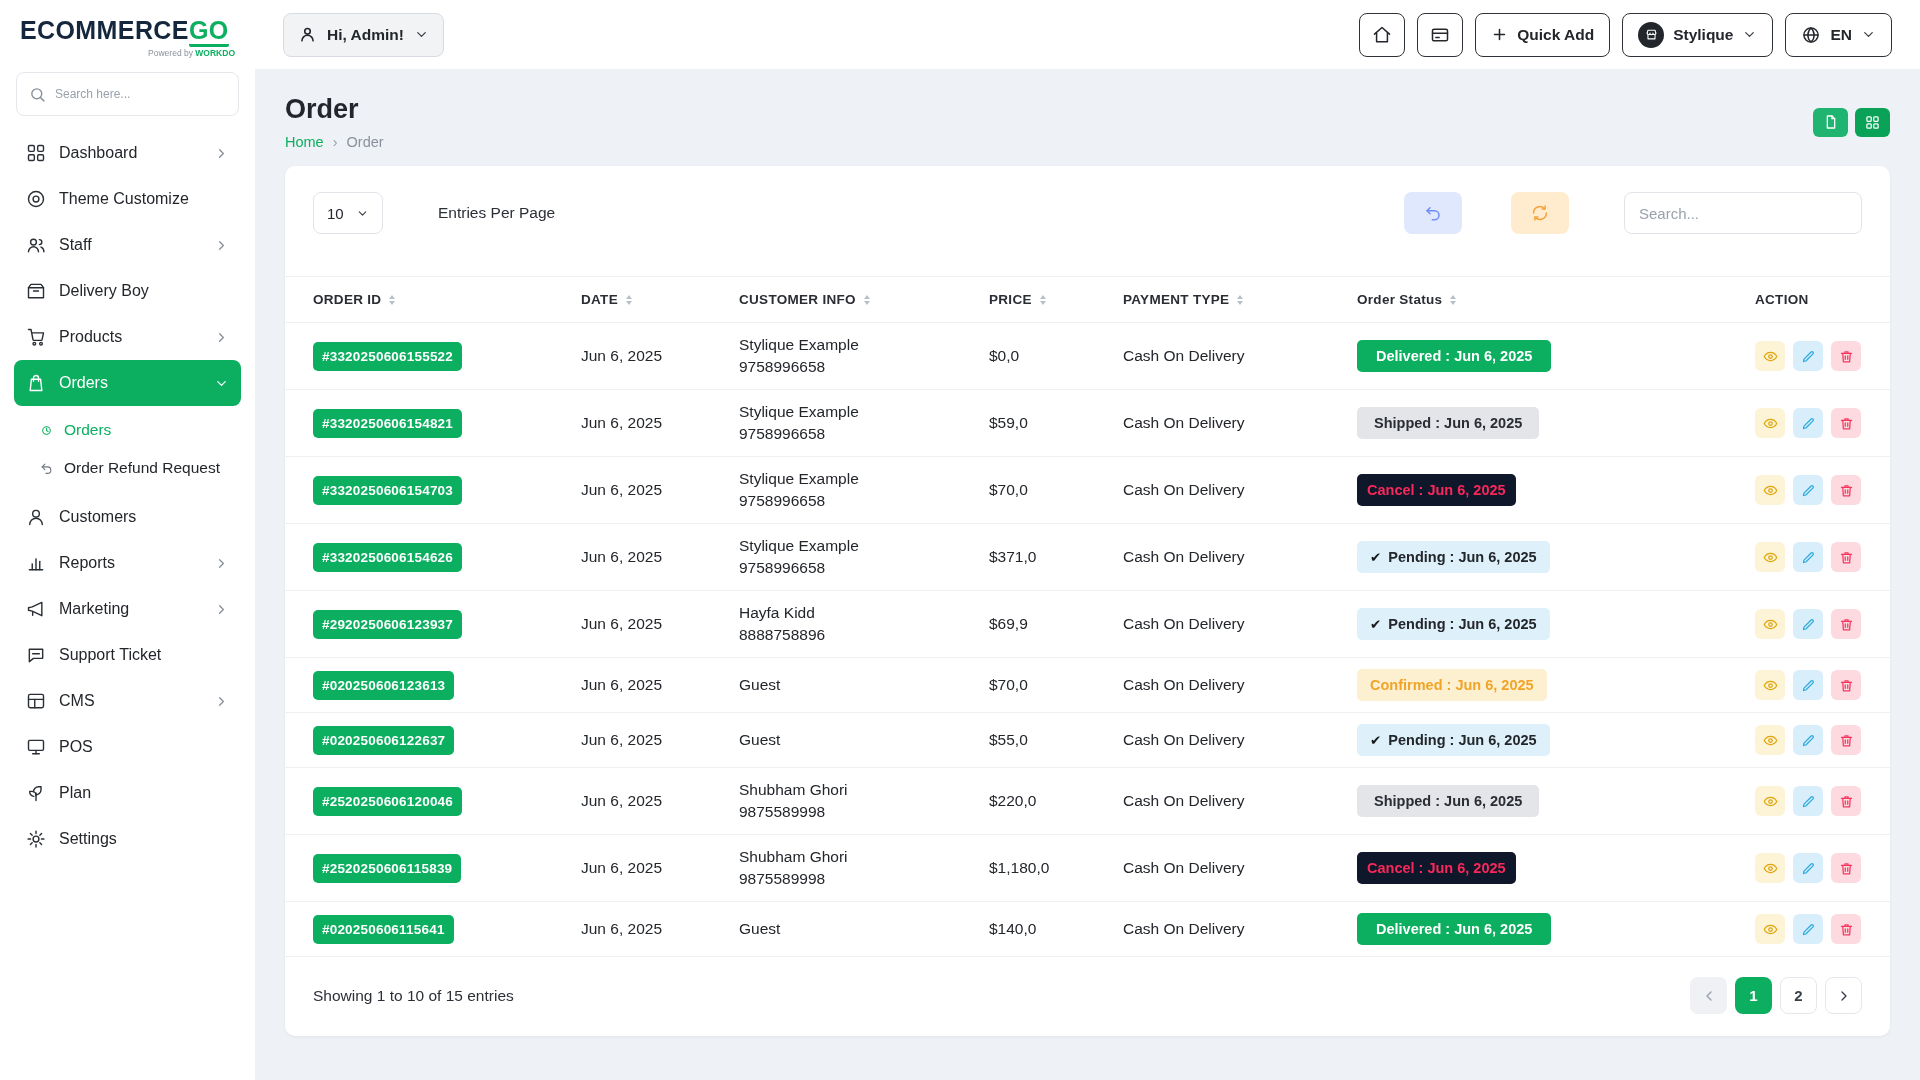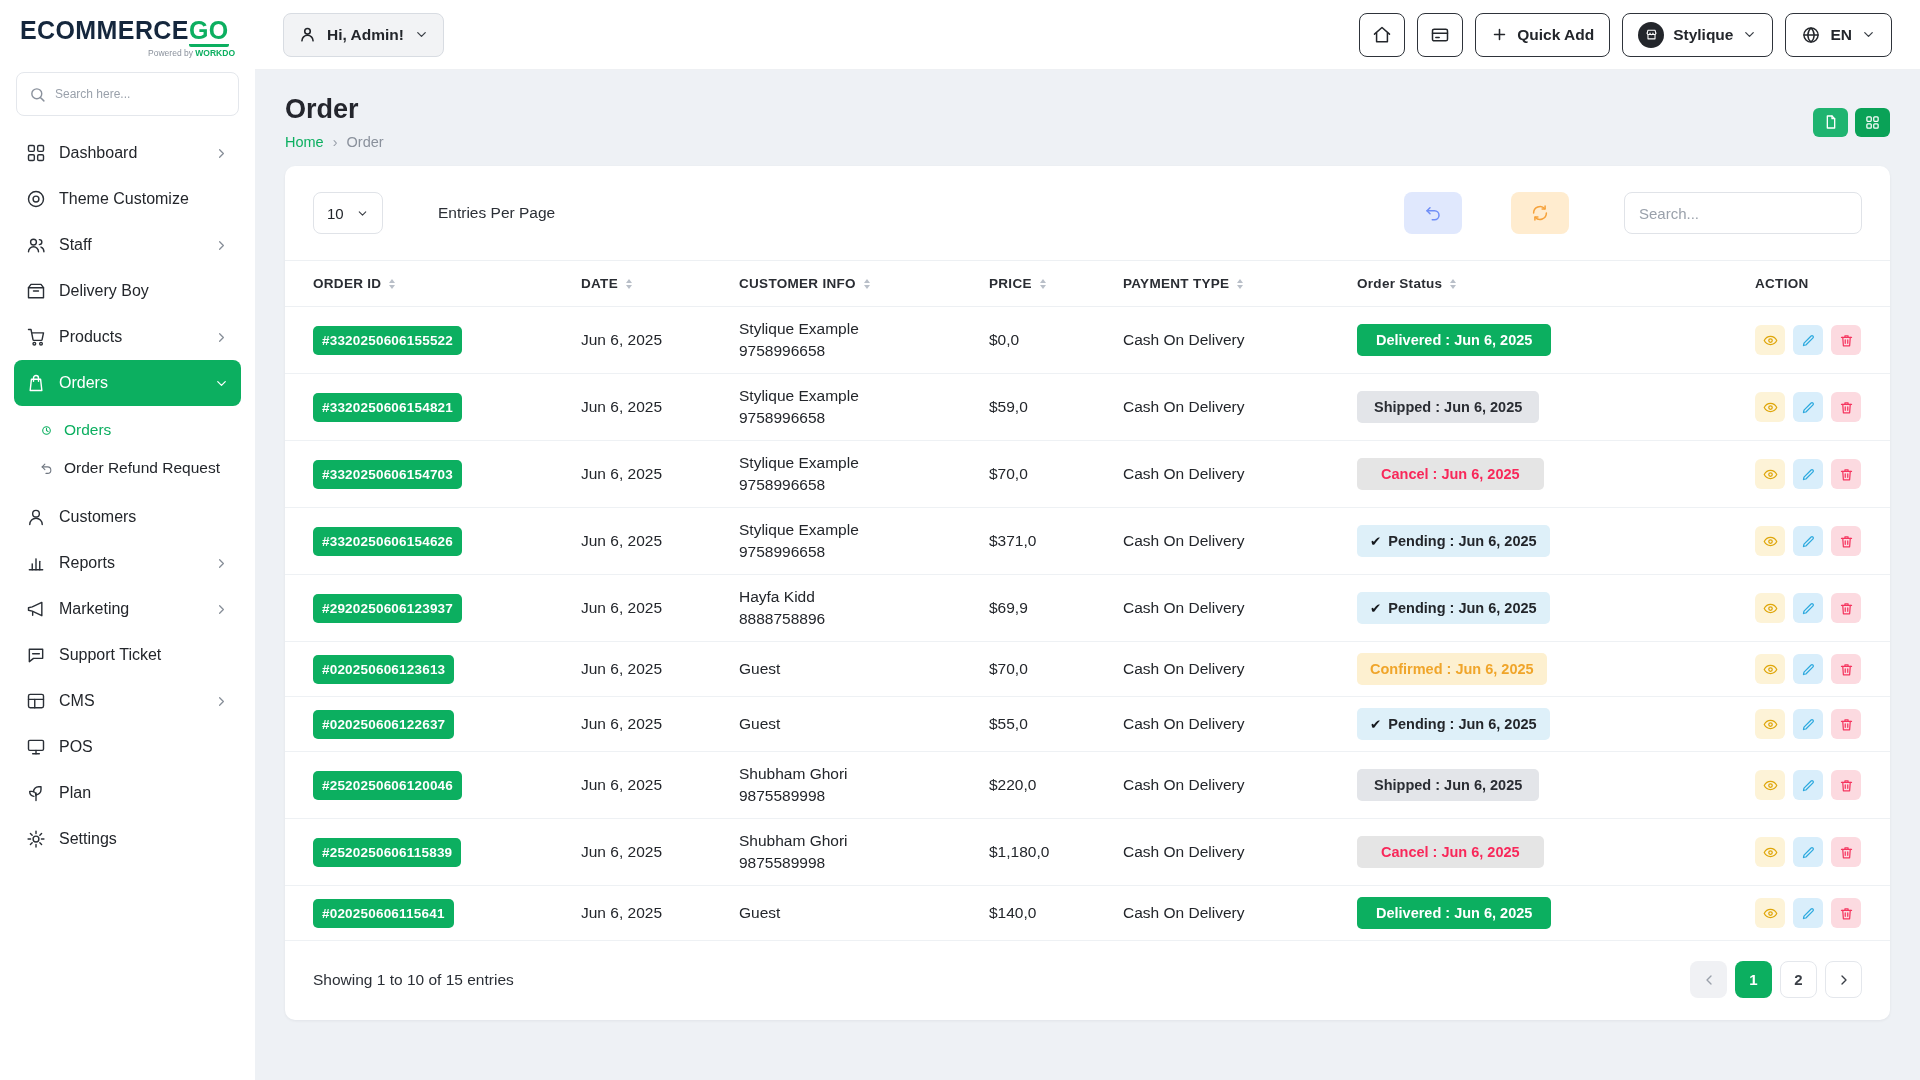--- a/index.html
+++ b/index.html
@@ -59,42 +59,42 @@
   .card-toolbar { display: flex; align-items: center; padding: 0 28px; gap: 39px; }
   .entries-select { display: flex; align-items: center; justify-content: space-between; gap: 12px; min-width: 70px; height: 42px; padding: 0 13px; border: 1px solid #e0e3e8; border-radius: 8px; background: #fff; font-family: inherit; font-size: 15px; color: #23262b; cursor: pointer; }
   .entries-label { margin-left: 16px; font-size: 15.5px; color: #2b2f36; }
   .tb-spacer { flex: 1; }
   .tool-btn { width: 58px; height: 42px; border: none; border-radius: 8px; display: grid; place-items: center; cursor: pointer; }
   .tool-btn.undo { background: #e0e8fd; color: #6f8ef7; margin-right: 10px; }
   .tool-btn.refresh { background: #ffeccf; color: #f6a23b; }
   .table-search { margin-left: 16px; width: 238px; height: 42px; border: 1px solid #e0e3e8; border-radius: 8px; padding: 0 14px; font-family: inherit; font-size: 15px; color: #15803d; outline: none; }
   .table-search::placeholder { color: #9aa1ab; }
 
-  table.orders-table { width: 100%; border-collapse: collapse; margin-top: 26px; }
+  table.orders-table { width: 100%; border-collapse: collapse; margin-top: 42px; }
   .orders-table th { text-align: left; padding: 15px 14px; font-size: 13.5px; font-weight: 700; color: #2a2d33; letter-spacing: .3px; border-top: 1px solid #edf0f3; border-bottom: 1px solid #edf0f3; white-space: nowrap; }
   .orders-table th:first-child, .orders-table td:first-child { padding-left: 28px; }
   .orders-table th:last-child, .orders-table td:last-child { padding-right: 28px; }
   .orders-table th:nth-child(1) { width: 282px; }
   .orders-table th:nth-child(2) { width: 158px; }
   .orders-table th:nth-child(3) { width: 250px; }
   .orders-table th:nth-child(4) { width: 134px; }
   .orders-table th:nth-child(5) { width: 234px; }
   .orders-table th:nth-child(6) { width: 398px; }
   .th-wrap { display: inline-flex; align-items: center; }
   .sort { display: inline-flex; flex-direction: column; gap: 2px; margin-left: 8px; }
   .sort i { display: block; width: 0; height: 0; border-left: 3.5px solid transparent; border-right: 3.5px solid transparent; }
   .sort .up { border-bottom: 4.5px solid #b9bfc8; }
   .sort .dn { border-top: 4.5px solid #b9bfc8; }
   .orders-table td { padding: 11px 14px; font-size: 15.5px; color: #23262b; border-bottom: 1px solid #eef1f4; vertical-align: middle; }
   .cust-name, .cust-phone { line-height: 1.42; }
   .id-badge { display: inline-block; background: #0caf60; color: #fff; font-size: 13.5px; font-weight: 600; padding: 7px 9px; border-radius: 5px; letter-spacing: .2px; cursor: pointer; }
   .status { display: inline-flex; align-items: center; gap: 7px; padding: 8px 13px; border-radius: 5px; font-size: 14.5px; font-weight: 600; white-space: nowrap; }
   .st-delivered { background: #0caf60; color: #fff; padding: 8px 19px; }
   .st-shipped { background: #e3e5e9; color: #2a2d33; padding: 8px 17px; }
-  .st-cancel { background: #e5e5e5; color: #f8285a; padding: 8px 24px; }
+  .st-cancel { background: #0f172a; color: #f8285a; padding: 8px 10px; }
   .st-pending { background: #def0f9; color: #23262b; }
   .st-pending .check { color: #15181d; font-size: 13.5px; }
   .st-confirmed { background: #fdf0d0; color: #f0a52a; }
   .action-wrap { display: flex; gap: 8px; }
   .act-btn { width: 30px; height: 30px; border: none; border-radius: 6px; display: grid; place-items: center; cursor: pointer; }
   .act-view { background: #fdf3d7; color: #dfa60a; }
   .act-edit { background: #d9eefb; color: #2ca9de; }
   .act-delete { background: #fcdae0; color: #f5365f; }
 
   .card-footer { display: flex; align-items: center; justify-content: space-between; padding: 20px 28px 8px; font-size: 15.5px; color: #2b2f36; }

